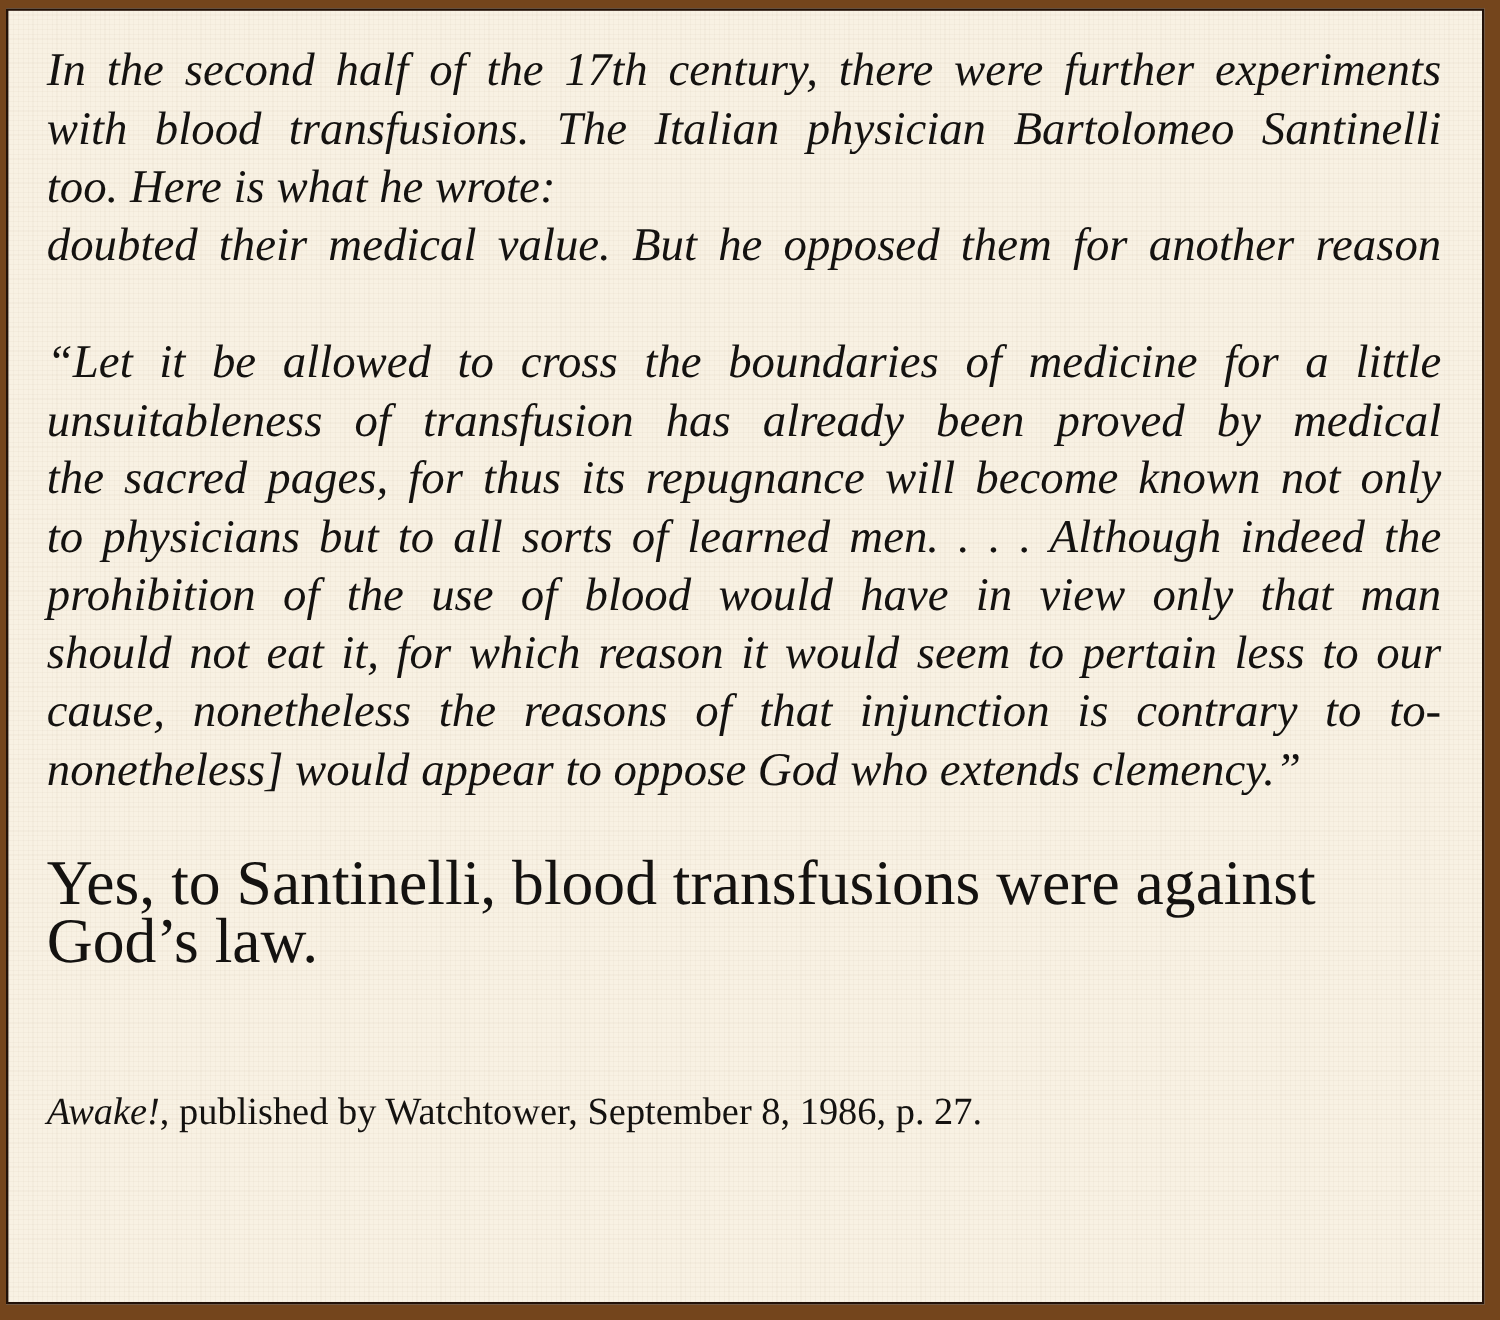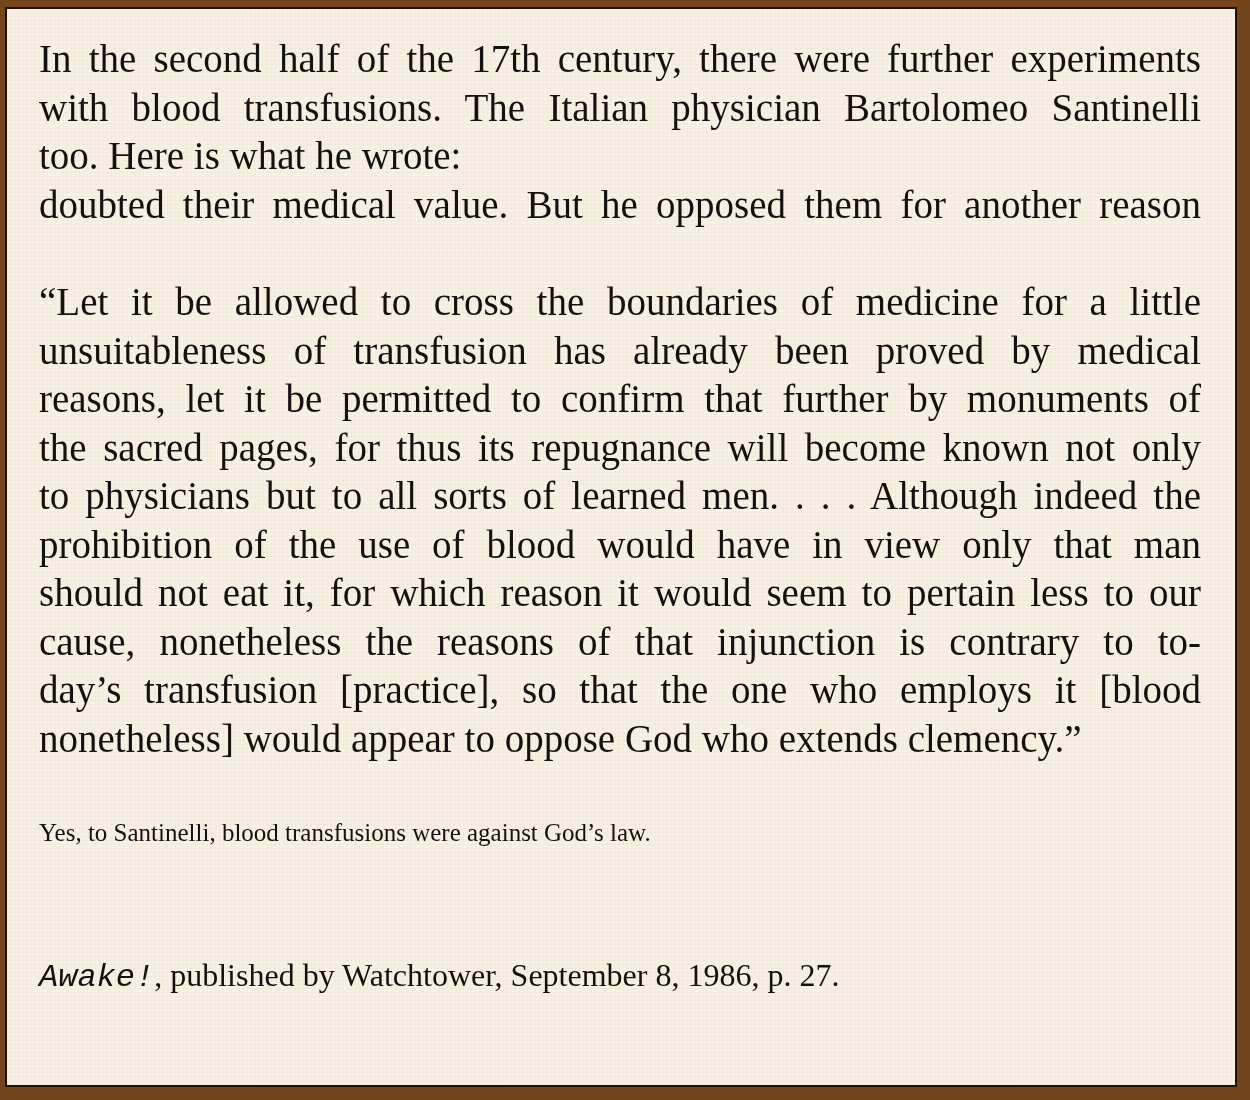--- a/index.html
+++ b/index.html
@@ -35,67 +35,65 @@
     padding: 26px 34px 0 32px;
     color: var(--ink, #141210);
   }
   .body-text {
     font-size: 39px;
     line-height: 48.5px;
   }
   .line {
     text-align: justify;
     text-align-last: justify;
+    font-style: italic;
   }
   .line.last {
     text-align-last: left;
   }
   .intro {
     margin: 0 0 49px 0;
   }
   .quote {
     margin: 14px 0 46px 0;
   }
   .conclusion {
     margin: 0 0 97px 0;
-    font-size: 25px;
+    font-size: 53px;
     line-height: 48.5px;
   }
   .citation {
     font-size: 32px;
     line-height: 40px;
   }
   .citation .title {
     font-style: italic;
-    font-family: Liberation Mono, monospace;
   }
 </style>
 </head>
 <body>
 
 <div class="frame">
   <div class="page">
 
     <div class="body-text intro">
         <div class="line">In the second half of the 17th century, there were further experiments</div>
         <div class="line">with blood transfusions. The Italian physician Bartolomeo Santinelli</div>
         <div class="line last">too. Here is what he wrote:</div>
         <div class="line">doubted their medical value. But he opposed them for another reason</div>
       </div>
 
     <div class="body-text quote">
         <div class="line">“Let it be allowed to cross the boundaries of medicine for a little</div>
         <div class="line">unsuitableness of transfusion has already been proved by medical</div>
-        <div class="line">reasons, let it be permitted to confirm that further by monuments of</div>
         <div class="line">the sacred pages, for thus its repugnance will become known not only</div>
         <div class="line">to physicians but to all sorts of learned men. . . . Although indeed the</div>
         <div class="line">prohibition of the use of blood would have in view only that man</div>
         <div class="line">should not eat it, for which reason it would seem to pertain less to our</div>
         <div class="line">cause, nonetheless the reasons of that injunction is contrary to to-</div>
-        <div class="line">day’s transfusion [practice], so that the one who employs it [blood</div>
         <div class="line last">nonetheless] would appear to oppose God who extends clemency.”</div>
       </div>
 
     <div class="conclusion">Yes, to Santinelli, blood transfusions were against God’s law.</div>
 
     <div class="citation">
       <span class="title">Awake!</span><span>, published by Watchtower, September 8, 1986, p. 27.</span>
     </div>
 
   </div>

